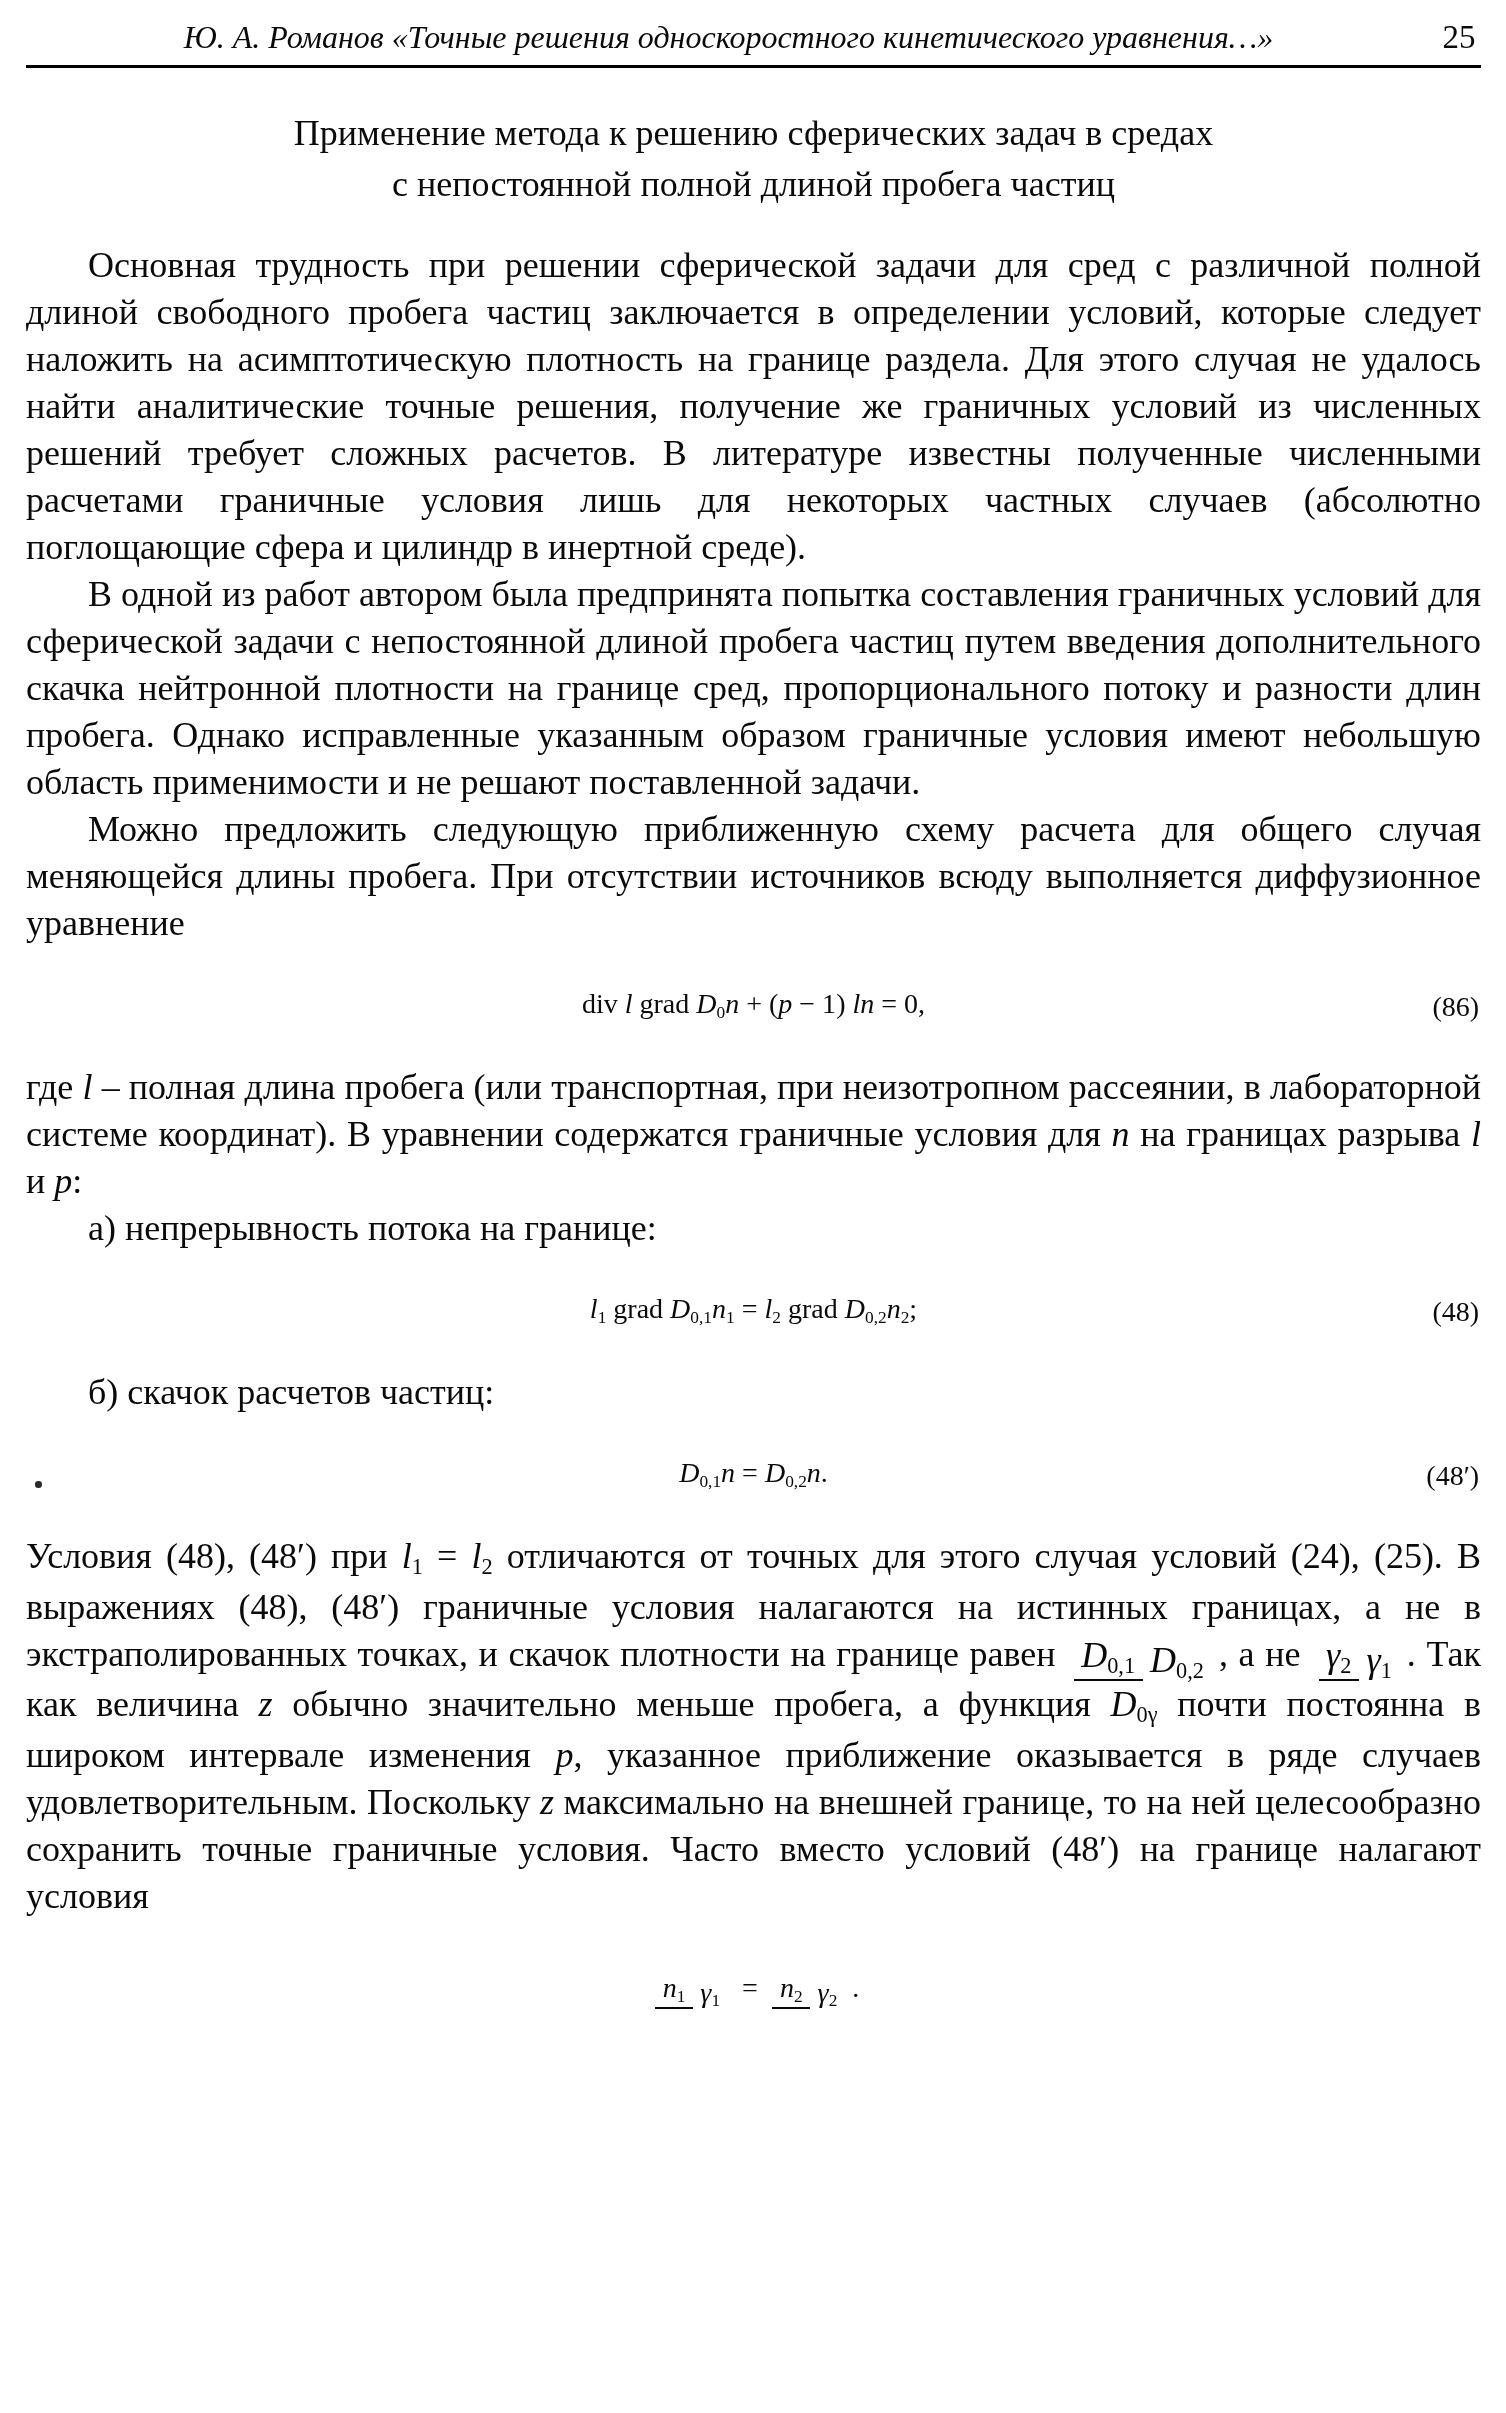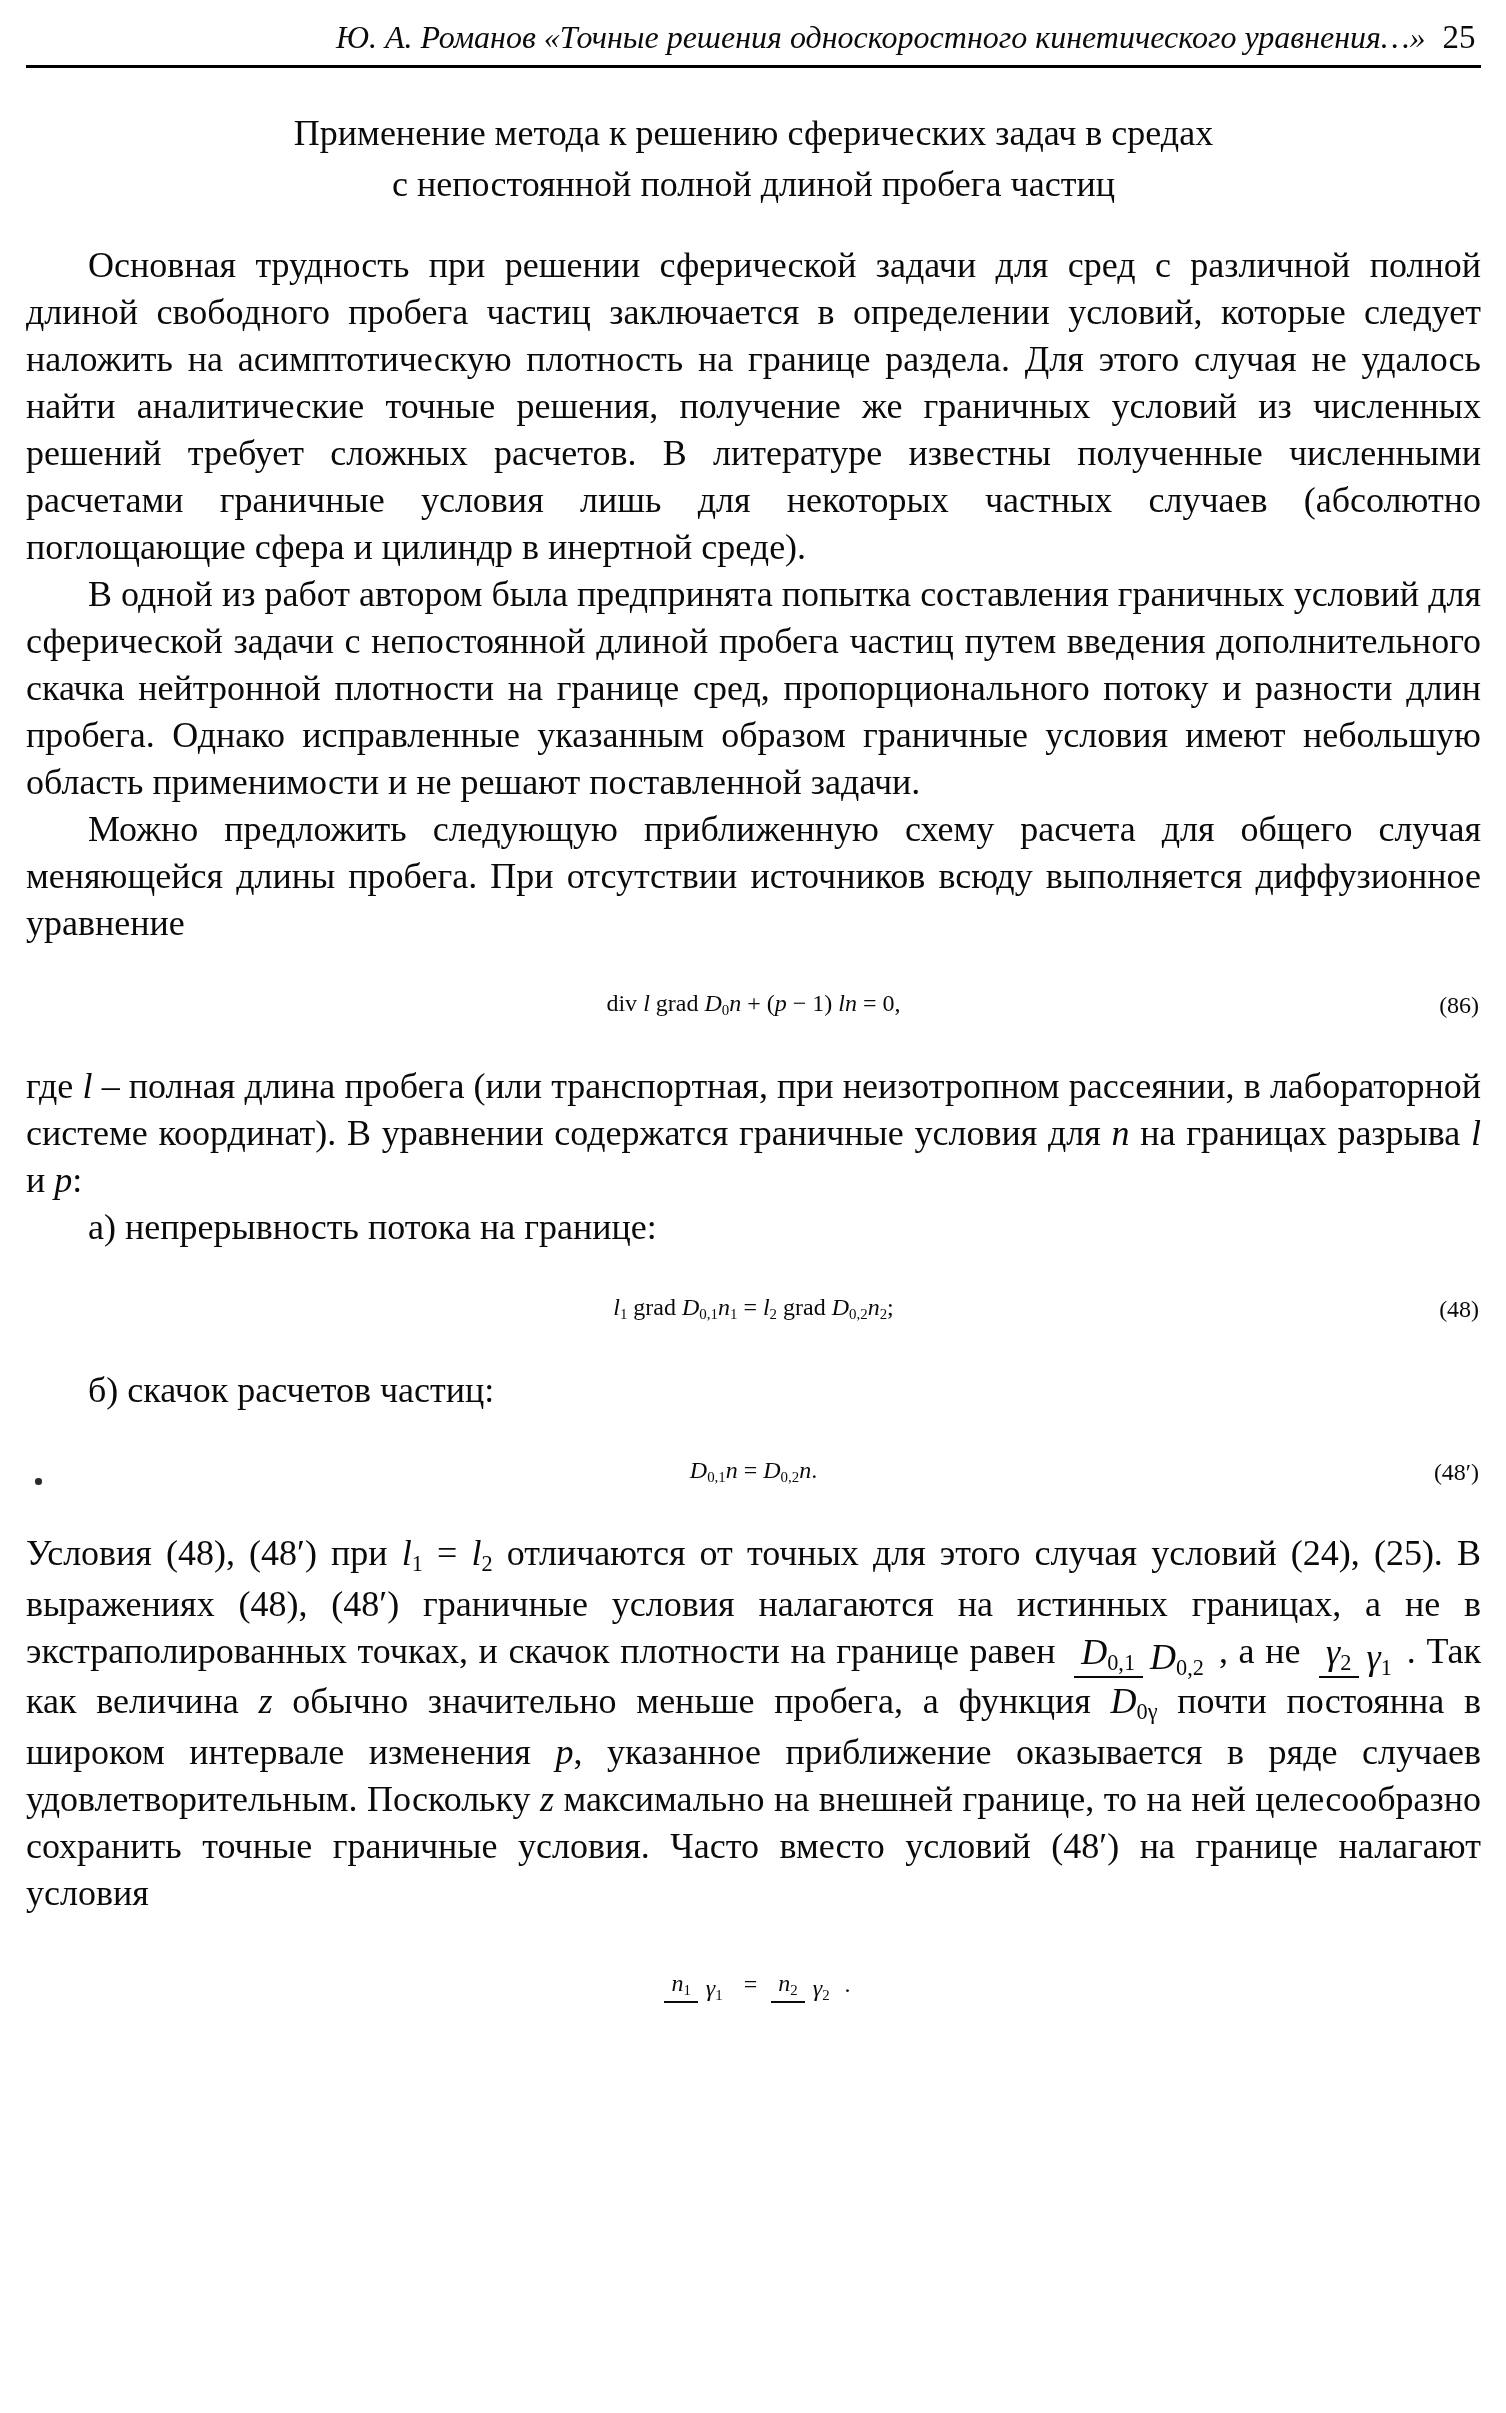--- a/index.html
+++ b/index.html
@@ -25,21 +25,21 @@
   .running-header {
     display: flex;
     align-items: baseline;
     font-style: italic;
     font-size: 32px;
     line-height: 41px;
     padding: 3.8px 5.6px 5.6px 5.6px;
   }
   .running-title {
     flex: 1;
-    text-align: right;
+    text-align: center;
   }
   .page-number {
     font-style: normal;
     font-size: 33px;
     margin-left: 17px;
   }
   .header-rule {
     height: 2.8px;
     background: #000;
     margin: 1.9px 0 0 0;
@@ -61,21 +61,21 @@
     text-align: justify;
     font-family: Liberation Serif, serif;
   }
   .para.indent { text-indent: 62px; }
   .para.noindent { text-indent: 0; }
   
   .equation-row {
     position: relative;
     margin: 32px 0;
     text-align: center;
-    font-size: 24px;
+    font-size: 28px;
     line-height: 49px;
   }
   .equation-row.final {
     margin: 43px 0 0 0;
   }
   .equation-number {
     position: absolute;
     right: 1.9px;
     top: 50%;
     transform: translateY(-50%);

